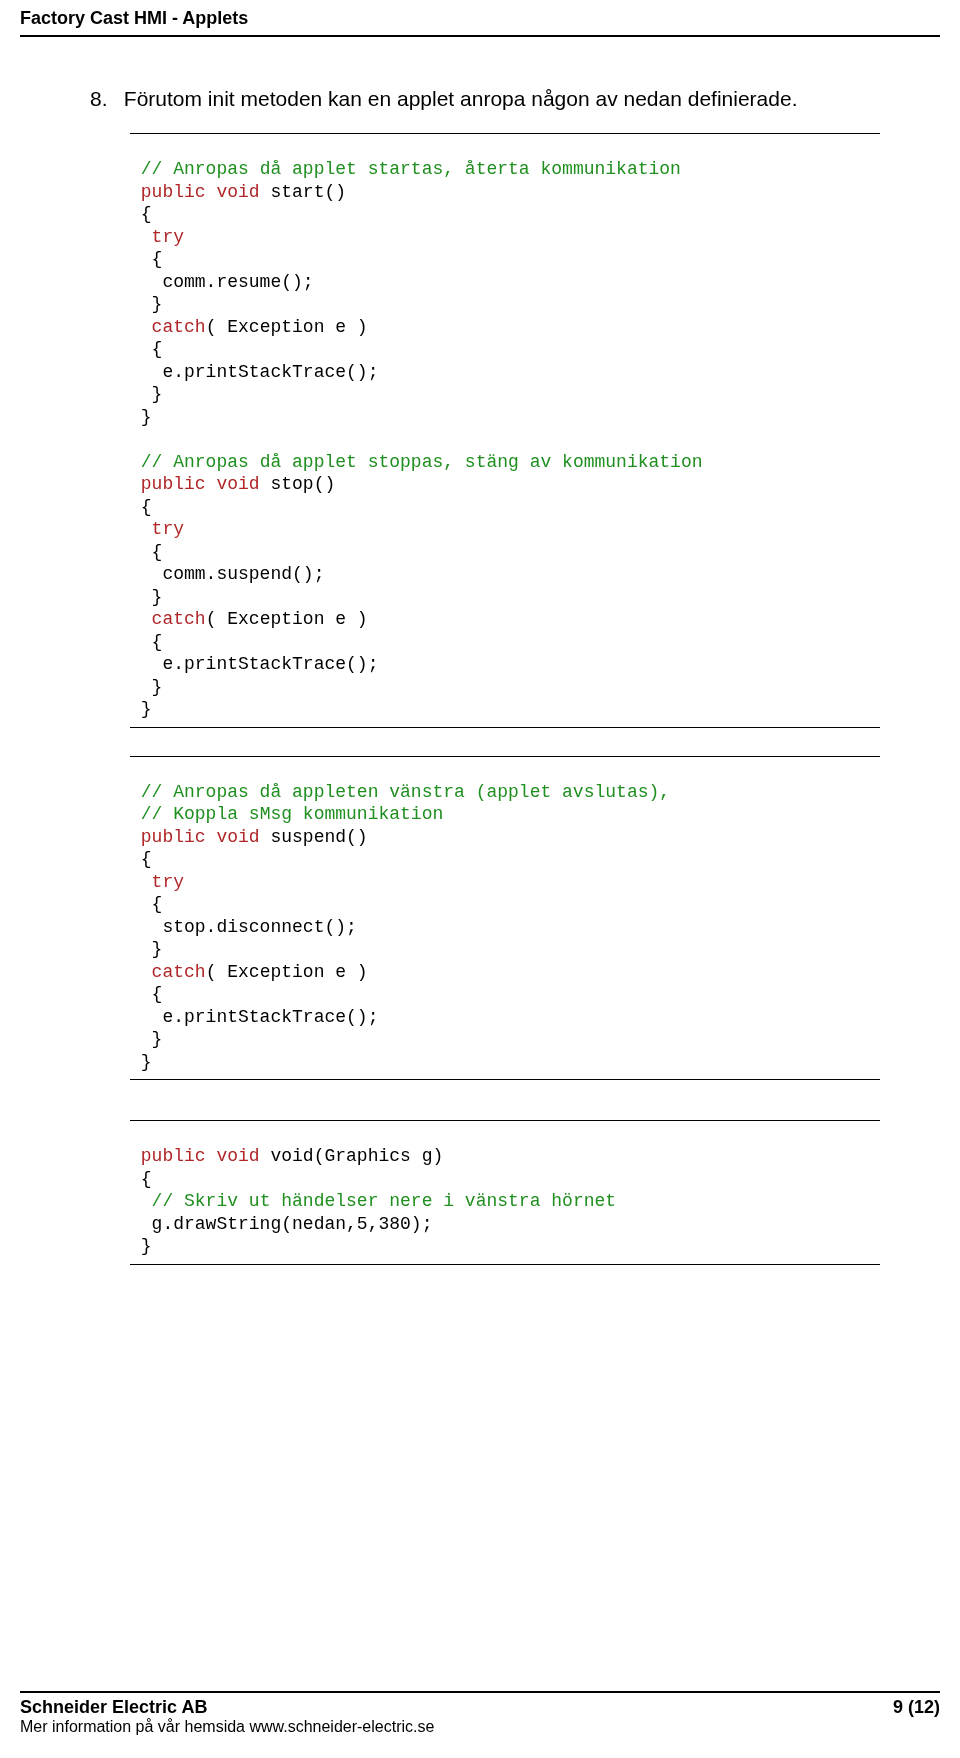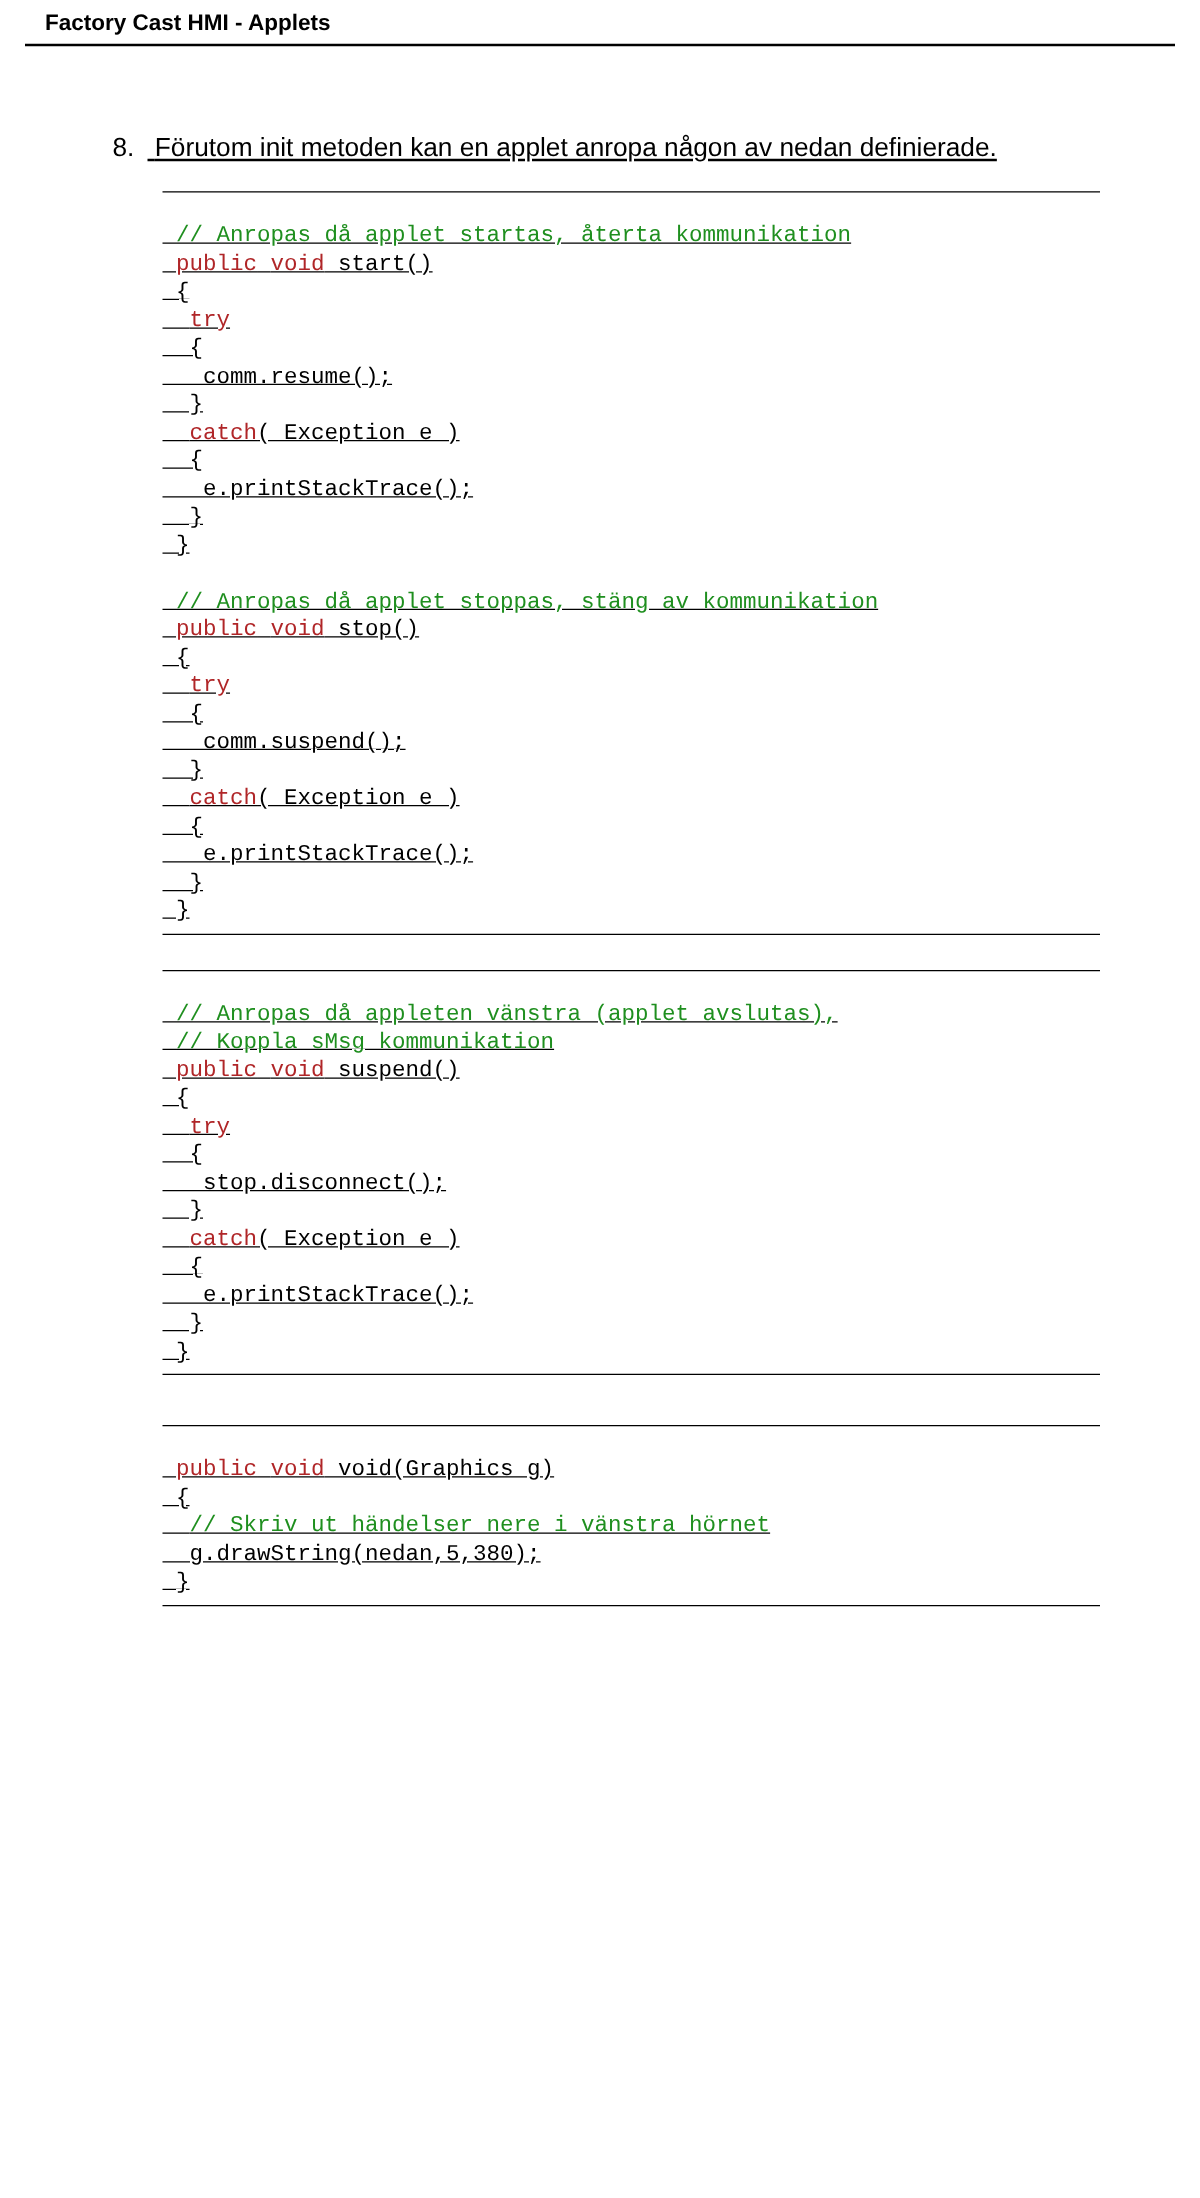--- a/index.html
+++ b/index.html
@@ -12,30 +12,28 @@
   .page {
     width: 960px;
     height: 1758px;
     position: relative;
     box-sizing: border-box;
   }
   .header {
     padding: 8px 0 4px 20px;
     font-size: 18px;
     font-weight: bold;
-    margin-left: 16px;
   }
   .header-rule {
     border: none;
     border-top: 2px solid #000;
     margin: 2px 20px 0 20px;
   }
   .content {
-    padding: 68px 80px 0 90px;
-    text-decoration: underline;
+    padding: 48px 80px 0 90px;
   }
   .numbered-para {
     font-size: 21px;
     margin: 0 0 20px 0;
     line-height: 1.35;
   }
   .num-label {
     display: inline-block;
     width: 28px;
   }
@@ -147,14 +145,24 @@
 <div class="code-block"> <span class="kw">public</span> <span class="kw">void</span><span class="plain"> void(Graphics g)</span>
 <span class="plain"> {</span>
   <span class="comment">// Skriv ut händelser nere i vänstra hörnet</span>
 <span class="plain">  g.drawString(nedan,5,380);</span>
 <span class="plain"> }</span></div>
       <hr class="code-rule">
     </div>
 
   </div>
 
+  <div class="footer">
+    <hr class="footer-rule">
+    <div class="footer-row">
+      <div>
+        <div>Schneider Electric AB</div>
+        <div class="footer-sub">Mer information på vår hemsida www.schneider-electric.se</div>
+      </div>
+      <div>9 (12)</div>
+    </div>
+  </div>
 
 </div>
 
 </body></html>

